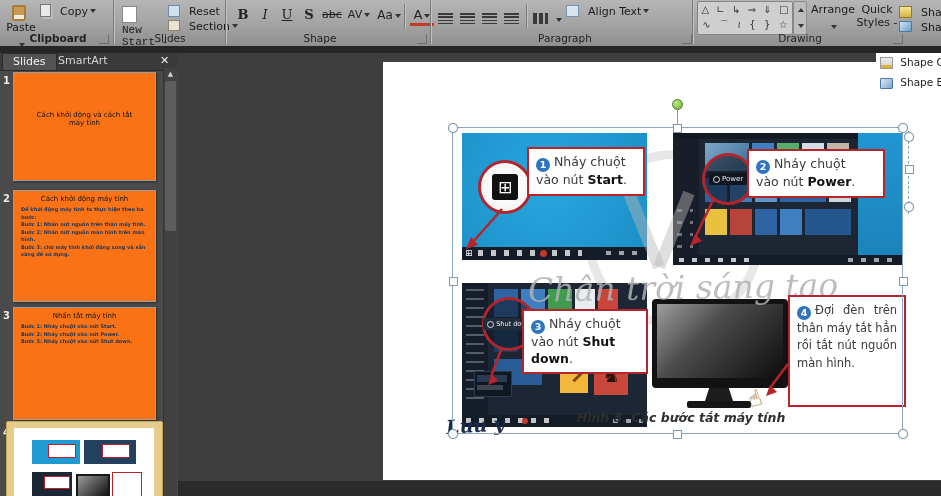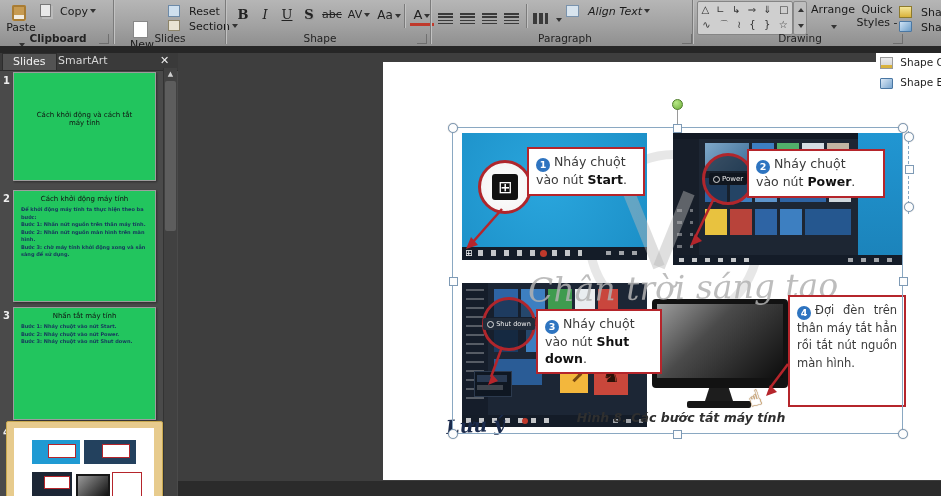--- a/index.html
+++ b/index.html
@@ -20,21 +20,21 @@
   .micon{display:inline-block;vertical-align:middle;margin-right:4px;}
   .shapesbox{position:absolute;left:697px;top:1px;width:94px;height:32px;background:#cfcfcf;border:1px solid #858585;border-radius:2px;}
   .shapesbox .row{display:flex;justify-content:space-around;font-size:10px;color:#333;line-height:15px;height:15px;}
   .scrollcol{position:absolute;left:793px;top:1px;width:12px;height:32px;background:#bdbdbd;border:1px solid #8a8a8a;border-radius:2px;display:flex;flex-direction:column;align-items:center;justify-content:space-around;}
   
   #sidebar{position:absolute;left:0;top:53px;width:178px;height:443px;background:#4a4a4a;}
   #tabbar{position:absolute;left:0;top:0;width:178px;height:17px;background:#3a3a3a;border-bottom:1px solid #2d2d2d;font-size:11px;}
   .tab{position:absolute;top:0;height:16px;line-height:16px;padding:0 10px;color:#d6d6d6;}
   .tab.active{background:#535353;color:#f0f0f0;border:1px solid #2d2d2d;border-bottom:none;}
   .thumbnum{position:absolute;left:3px;font-size:10px;font-weight:bold;color:#ededed;}
-  .thumb{position:absolute;left:13px;width:141px;background:#22c55e;border:1px solid #9d9d9d;box-shadow:1px 1px 2px rgba(0,0,0,.4);color:#1a1a1a;overflow:hidden;}
+  .thumb{position:absolute;left:13px;width:141px;background:#f97316;border:1px solid #9d9d9d;box-shadow:1px 1px 2px rgba(0,0,0,.4);color:#1a1a1a;overflow:hidden;}
   .thumb .ttitle{text-align:center;font-size:7px;margin-top:4px;color:#111;}
   .thumb .tbody{margin:3px 7px 0 7px;font-size:5px;line-height:1.5;color:#17365d;font-weight:bold;}
   #scrolltrack{position:absolute;left:163px;top:15px;width:13px;height:428px;background:#414141;border-left:1px solid #333;}
   #scrollthumb{position:absolute;left:1px;top:13px;width:11px;height:150px;background:#5d5d5d;border-radius:2px;}
   
   #slide{position:absolute;left:383px;top:62px;width:558px;height:418px;background:#fff;z-index:1;}
   #bottomstrip{position:absolute;left:178px;top:481px;width:763px;height:15px;background:#2b2b2b;z-index:6;}
   .panel{position:absolute;z-index:3;overflow:hidden;}
   .callout{position:absolute;background:#fff;border:2px solid #b5252b;padding:5px 7px;font-size:12.5px;color:#3a3a3a;line-height:1.32;z-index:5;}
   .badge{display:inline-flex;width:14px;height:14px;border-radius:50%;background:#2e74c0;color:#fff;font-size:9.5px;font-weight:bold;align-items:center;justify-content:center;margin-right:4px;vertical-align:-2px;}
@@ -66,21 +66,21 @@
       <span class="caret"></span>
     </div>
     <div class="abs" style="left:40px;top:0;">
       <span class="micon" style="width:9px;height:11px;background:#e9e9e9;border:1px solid #777;box-shadow:2px 2px 0 #bbb;"></span>
       <span class="rbtn-label">Copy</span><span class="caret"></span>
     </div>
     <div class="grouplabel" style="left:10px;width:96px;font-weight:bold;">Clipboard</div>
     <div class="launcher" style="left:99px;"></div>
     <div class="rsep" style="left:113px;"></div>
 
-    <div class="abs" style="left:122px;top:19px;width:40px;text-align:center;">
+    <div class="abs" style="left:122px;top:6px;width:40px;text-align:left;font-family:Liberation Mono, monospace;">
       <span class="micon" style="width:13px;height:15px;background:#fff;border:1px solid #888;"></span>
       <div class="rbtn-label">New</div>
       <div class="rbtn-label">Start -</div>
     </div>
     <div class="abs" style="left:168px;top:0;">
       <span class="micon" style="width:10px;height:10px;background:#cfe0ef;border:1px solid #6d8aa8;"></span>
       <span class="rbtn-label">Reset</span>
     </div>
     <div class="abs" style="left:168px;top:15px;">
       <span class="micon" style="width:10px;height:9px;background:#e8e3d2;border:1px solid #8d8468;"></span>
@@ -101,21 +101,21 @@
     <div class="grouplabel" style="left:270px;width:100px;">Shape</div>
     <div class="launcher" style="left:417px;"></div>
     <div class="rsep" style="left:430px;"></div>
 
     <div class="abs" style="left:438px;top:9px;"><span class="alicon"></span></div>
     <div class="abs" style="left:460px;top:9px;"><span class="alicon"></span></div>
     <div class="abs" style="left:482px;top:9px;"><span class="alicon"></span></div>
     <div class="abs" style="left:504px;top:9px;"><span class="alicon"></span></div>
     <div class="rsep" style="left:526px;top:4px;height:24px;"></div>
     <div class="abs" style="left:533px;top:9px;"><span class="alicon" style="background:repeating-linear-gradient(90deg,#3a3a3a 0 4px,transparent 4px 6px);"></span><span class="caret"></span></div>
-    <div class="abs" style="left:566px;top:0;font-style:italic;">
+    <div class="abs" style="left:566px;top:0;">
       <span class="micon" style="width:11px;height:10px;background:#d8e4ee;border:1px solid #7a93ad;"></span>
       <span class="rbtn-label">Align Text</span><span class="caret"></span>
     </div>
     <div class="grouplabel" style="left:510px;width:110px;">Paragraph</div>
     <div class="launcher" style="left:682px;"></div>
     <div class="rsep" style="left:692px;"></div>
 
     <div class="shapesbox">
       <div class="row">
         <span>△</span>
@@ -301,21 +301,21 @@
   <div class="redcircle" style="left:482px;top:297px;width:48px;height:48px;background:rgba(18,26,38,.55);">
     <div style="background:#222c3a;border-radius:2px;padding:2px 4px;color:#eee;font-size:6.5px;white-space:nowrap;display:flex;align-items:center;gap:2px;">
       <span style="width:5px;height:5px;border:1px solid #ddd;border-radius:50%;display:inline-block;"></span>
       <span>Shut down</span>
     </div>
   </div>
   <svg class="arrowsvg" style="left:480px;top:342px;" width="32" height="48">
     <line x1="22" y1="5" x2="11" y2="35" stroke="#b5252b" stroke-width="2.5"></line>
     <polygon points="8,43 18,39 12,32" fill="#b5252b"></polygon>
   </svg>
-  <div class="callout" style="left:536px;top:309px;width:108px;">
+  <div class="callout" style="left:522px;top:309px;width:108px;">
     <span class="badge">3</span><span>Nháy chuột</span><br>
     <span>vào nút </span><b style="color:#111;">Shut down</b><span>.</span>
   </div>
 
   <div class="abs" style="left:652px;top:299px;width:136px;height:89px;background:#121212;border-radius:4px;z-index:3;">
     <div class="abs" style="left:5px;top:5px;width:126px;height:74px;background:linear-gradient(135deg,#9d9d9d 0%,#4a4a4a 40%,#0d0d0d 100%);"></div>
   </div>
   <div class="abs" style="left:705px;top:388px;width:28px;height:13px;background:#1d1d1d;clip-path:polygon(15% 0,85% 0,100% 100%,0 100%);z-index:3;"></div>
   <div class="abs" style="left:687px;top:401px;width:64px;height:7px;background:#161616;border-radius:2px;z-index:3;"></div>
   <div class="abs" style="left:748px;top:386px;z-index:4;font-size:22px;color:#d9a86c;transform:rotate(-18deg);text-shadow:0 0 1px #6b4a22;">☝</div>

